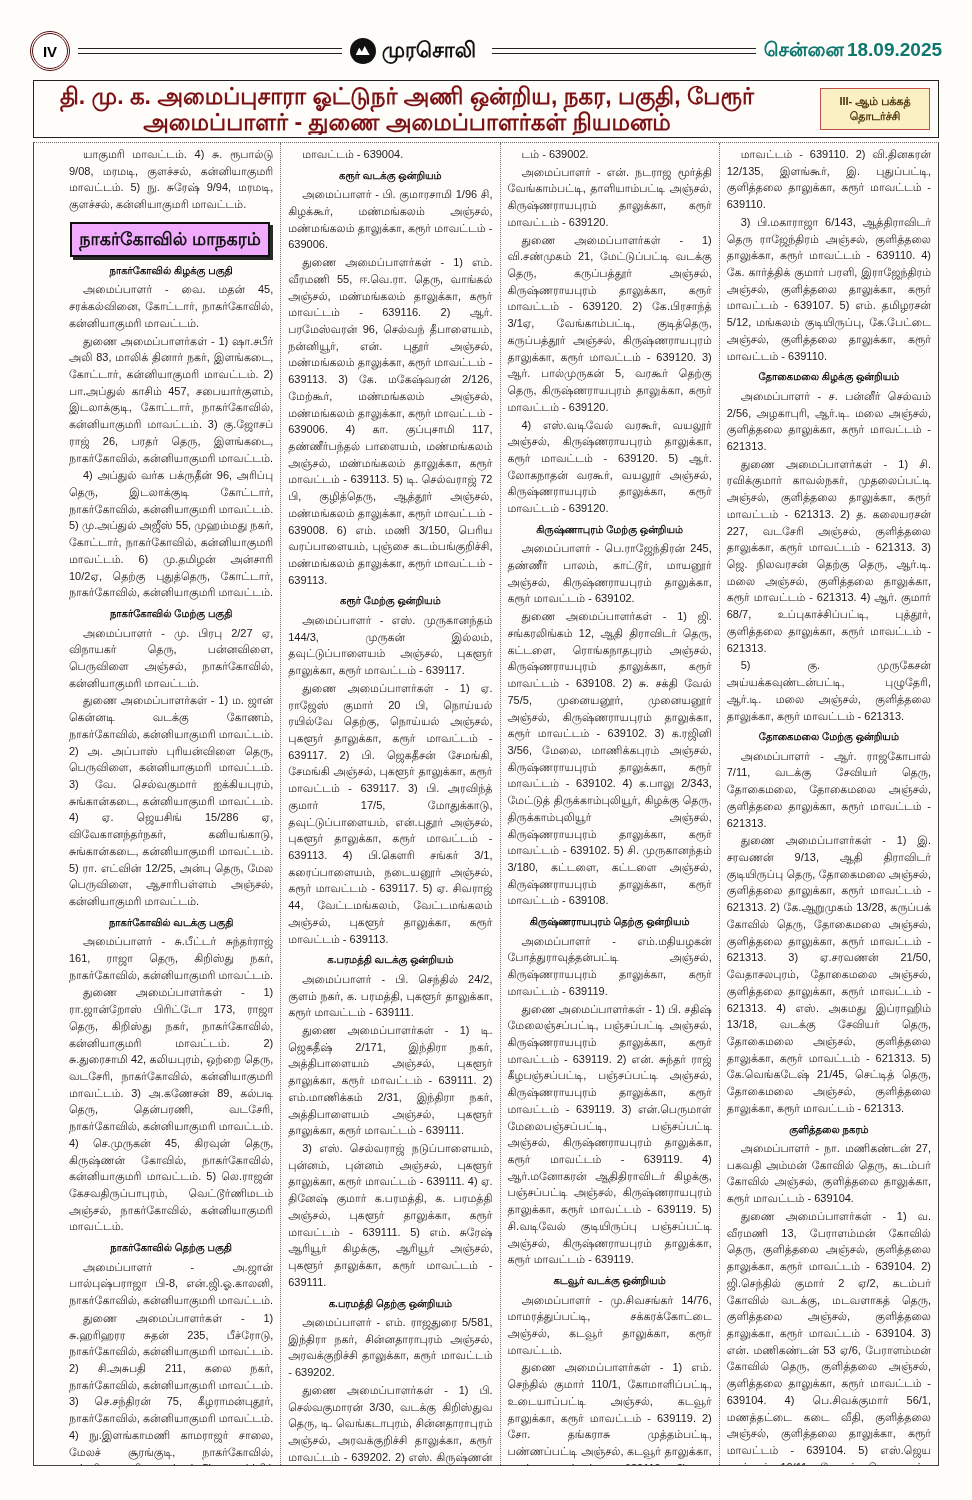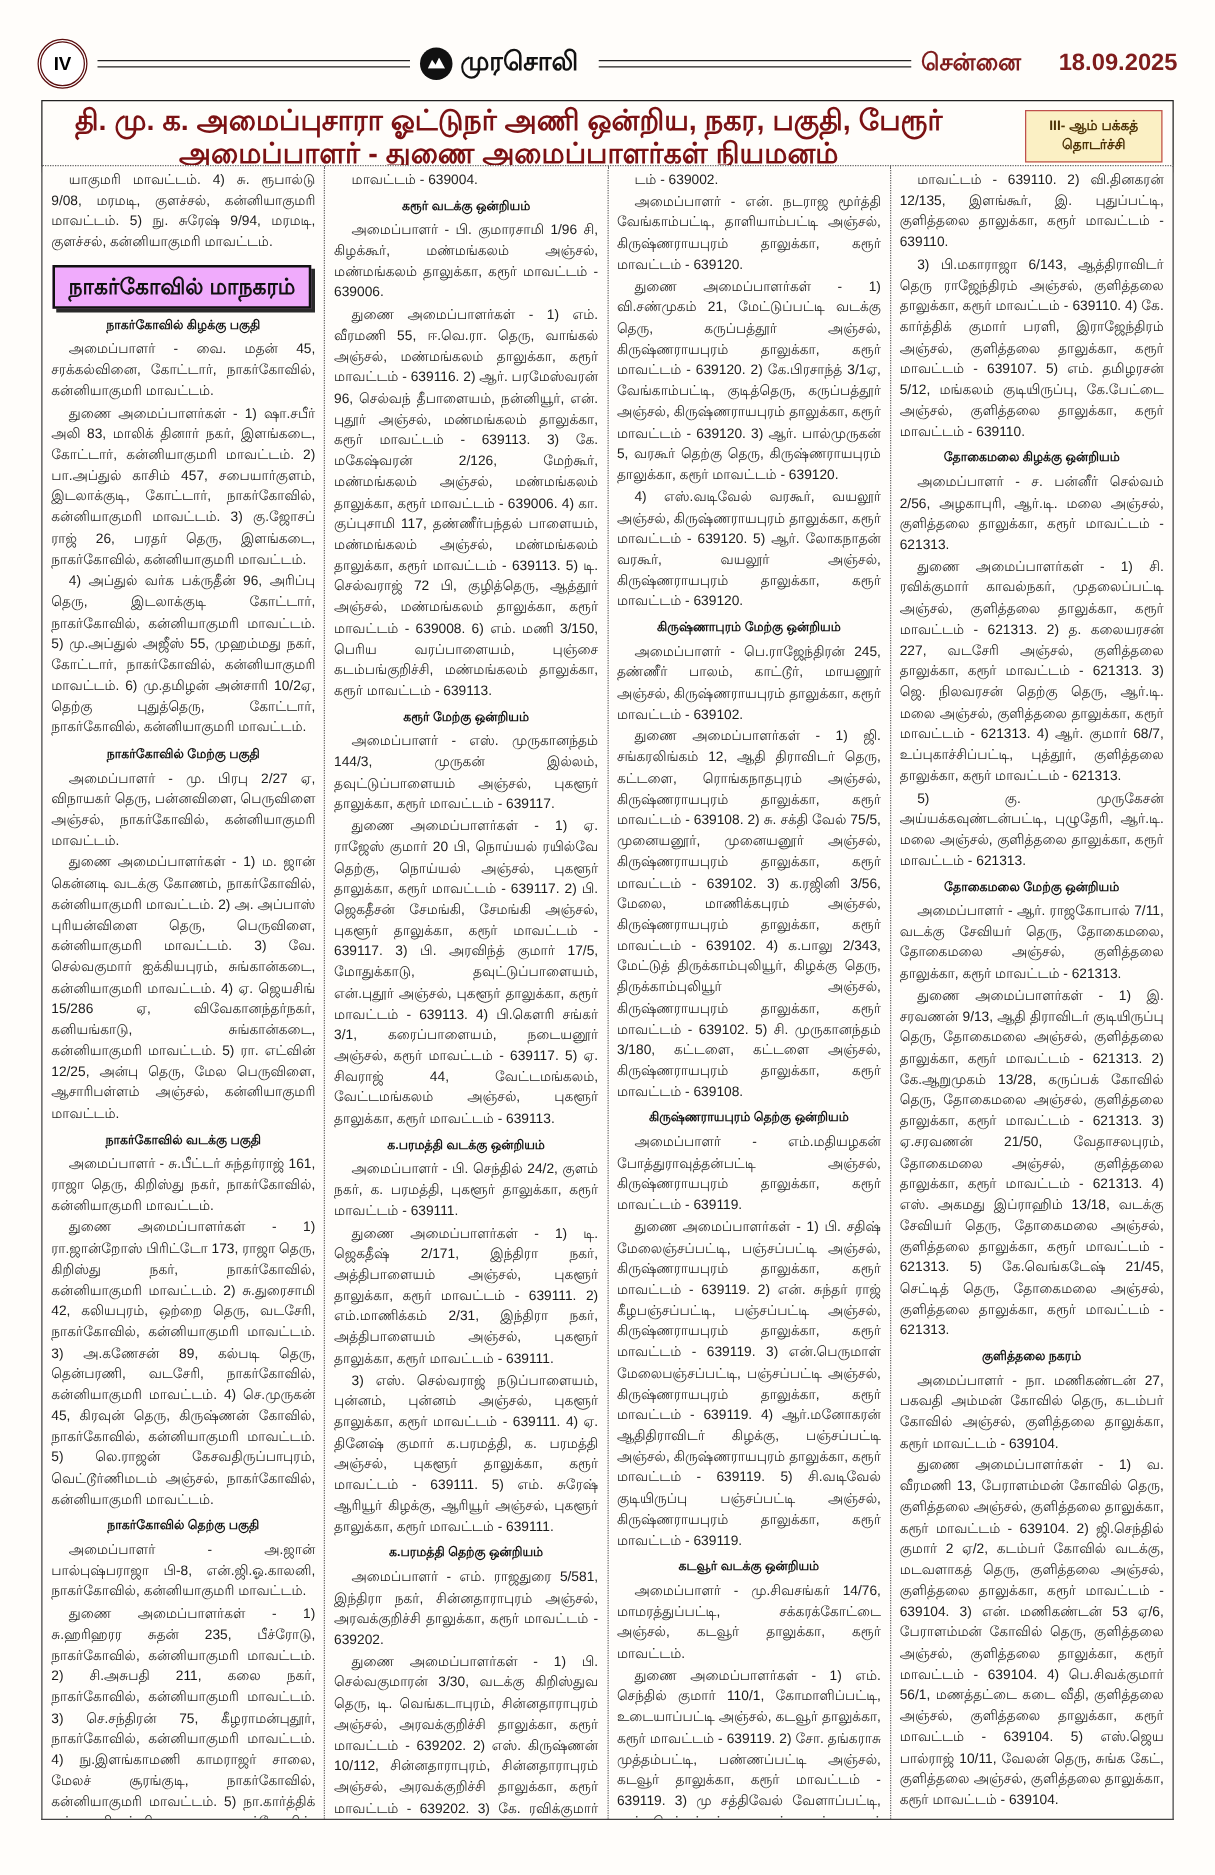--- a/index.html
+++ b/index.html
@@ -8,32 +8,32 @@
 
   
   .masthead{position:absolute;left:30px;top:34px;width:912px;height:34px;display:flex;align-items:center;}
   .page-roman{width:34px;height:34px;border:3px double #5a0d0d;border-radius:50%;display:flex;align-items:center;justify-content:center;
     font-weight:bold;font-size:15px;color:#000000;flex:0 0 auto;background:#fff;}
   .rule{flex:1;height:4px;border-top:1.5px solid #222;border-bottom:1.5px solid #222;margin:0 8px;}
   .mh-logo{width:26px;height:26px;border-radius:50%;background:#111;position:relative;flex:0 0 auto;margin-right:6px;}
   .mh-logo:after{content:"";position:absolute;left:6px;top:8px;width:14px;height:9px;background:#fff;
     clip-path:polygon(0 100%,25% 20%,45% 65%,65% 0,100% 100%);}
   .paper-name{font-weight:bold;font-size:21px;color:#111;margin-right:8px;flex:0 0 auto;}
-  .city-date{flex:0 0 auto;font-weight:bold;font-size:19px;color:#7f1d1d;display:flex;gap:30px;}
+  .city-date{flex:0 0 auto;font-weight:bold;font-size:19px;color:#0f766e;display:flex;gap:3px;}
 
   
   .banner{position:absolute;left:33px;top:80px;width:906px;height:58px;border:1.5px solid #222;background:#fffdfa;
     display:flex;align-items:center;padding:0 8px;box-sizing:border-box;gap:42px;}
   .banner-title{flex:1;text-align:center;font-weight:bold;font-size:23px;line-height:1.15;color:#7b1113;overflow:hidden;}
   .cont-note{flex:0 0 auto;width:104px;margin-left:6px;border:1.5px solid #c0504d;background:#fbf0c4;
     text-align:center;font-weight:bold;font-size:11px;color:#4a3005;padding:5px 2px;line-height:1.35;}
 
   
-  .body-area{position:absolute;left:33px;top:132px;width:906px;height:1324px;display:flex;
-    border:1px solid #444;border-top:1px dotted #666;box-sizing:border-box;background:#fffdfa;}
+  .body-area{position:absolute;left:33px;top:142px;width:906px;height:1324px;display:flex;
+    border:1px solid #444;border-top:1px dotted #666;box-sizing:border-box;background:#fffdfa;padding-left:28px;}
   .col{flex:1 1 0;padding:3px 7px 6px 7px;border-right:1px dotted #666;overflow:hidden;box-sizing:border-box;}
   .col:last-child{border-right:none;}
 
   .blk{margin:0;}
   .para{font-size:11px;line-height:1.52;text-align:justify;text-indent:14px;color:#1c1c1c;margin:0 0 1px 0;}
   .sec{font-weight:bold;font-size:10px;text-align:center;margin:7px 0 4px 0;color:#111;line-height:1.25;}
   .district-box{border:2px solid #111;box-shadow:3px 3px 0 #2a2a2a;background:#f0abfc;text-align:center;
     font-weight:bold;font-size:17.5px;color:#111;padding:5px 2px;margin:9px 3px 8px 1px;line-height:1.2;}
 </style>
 </head>

